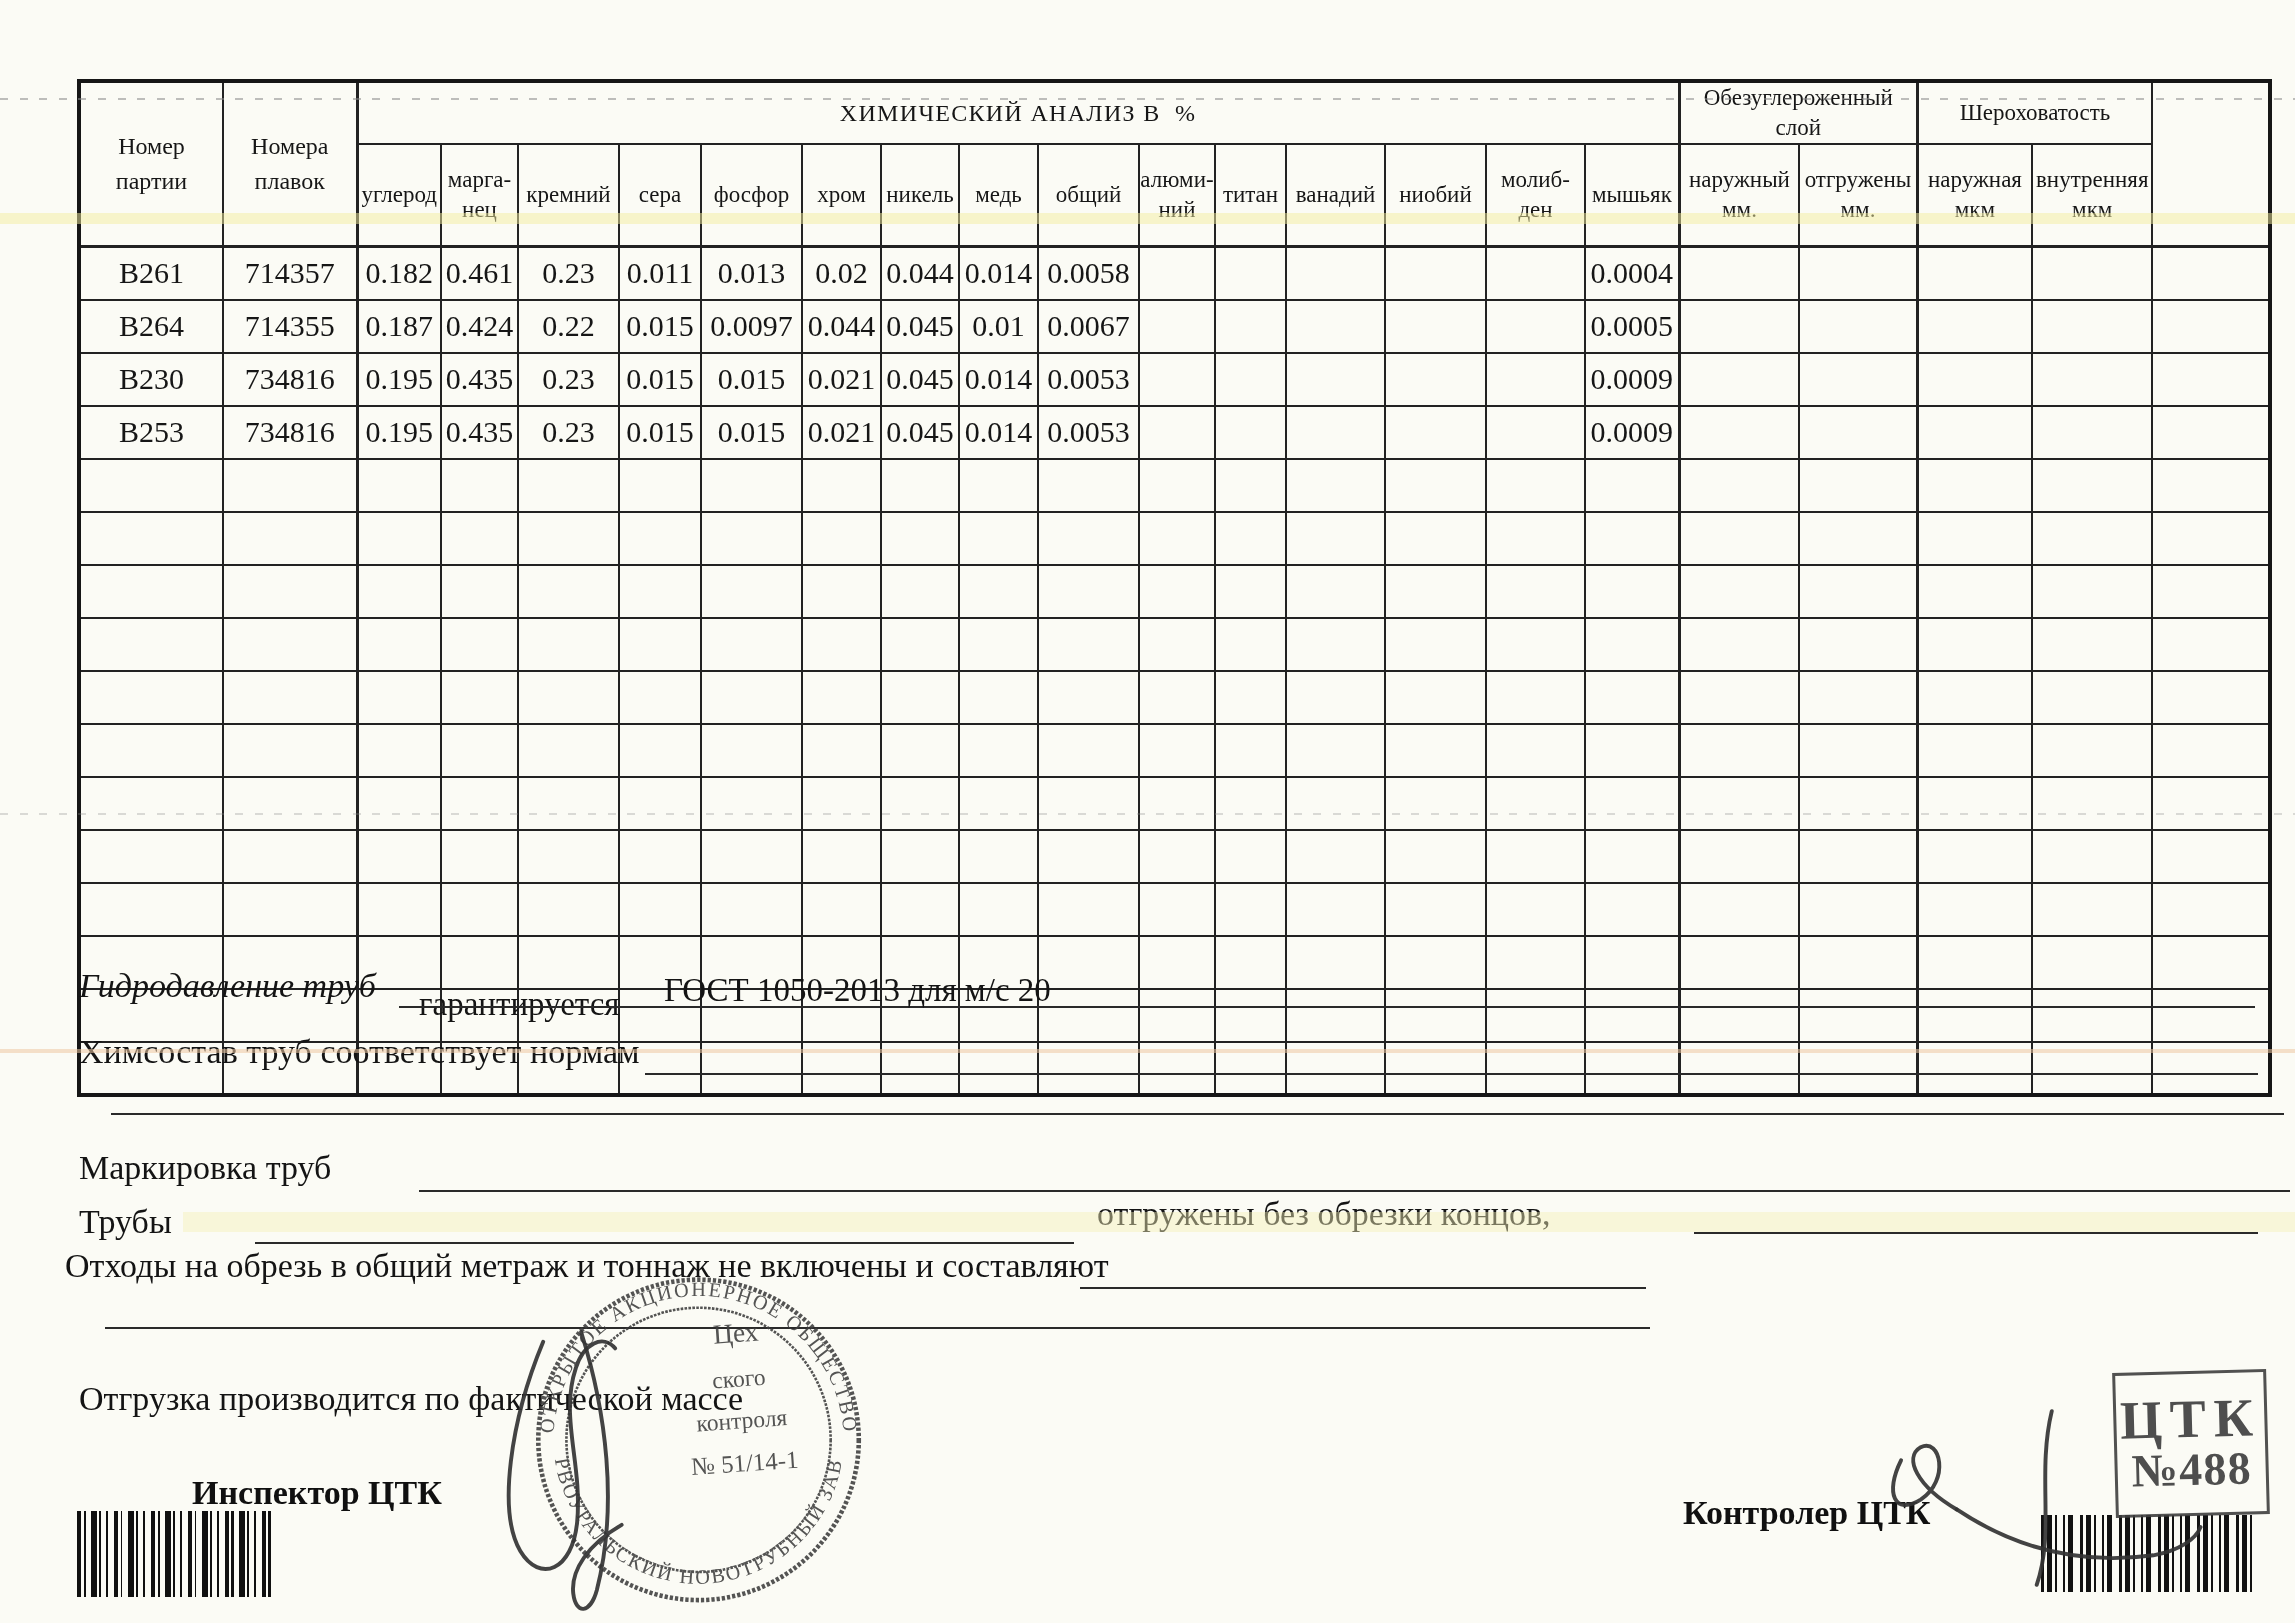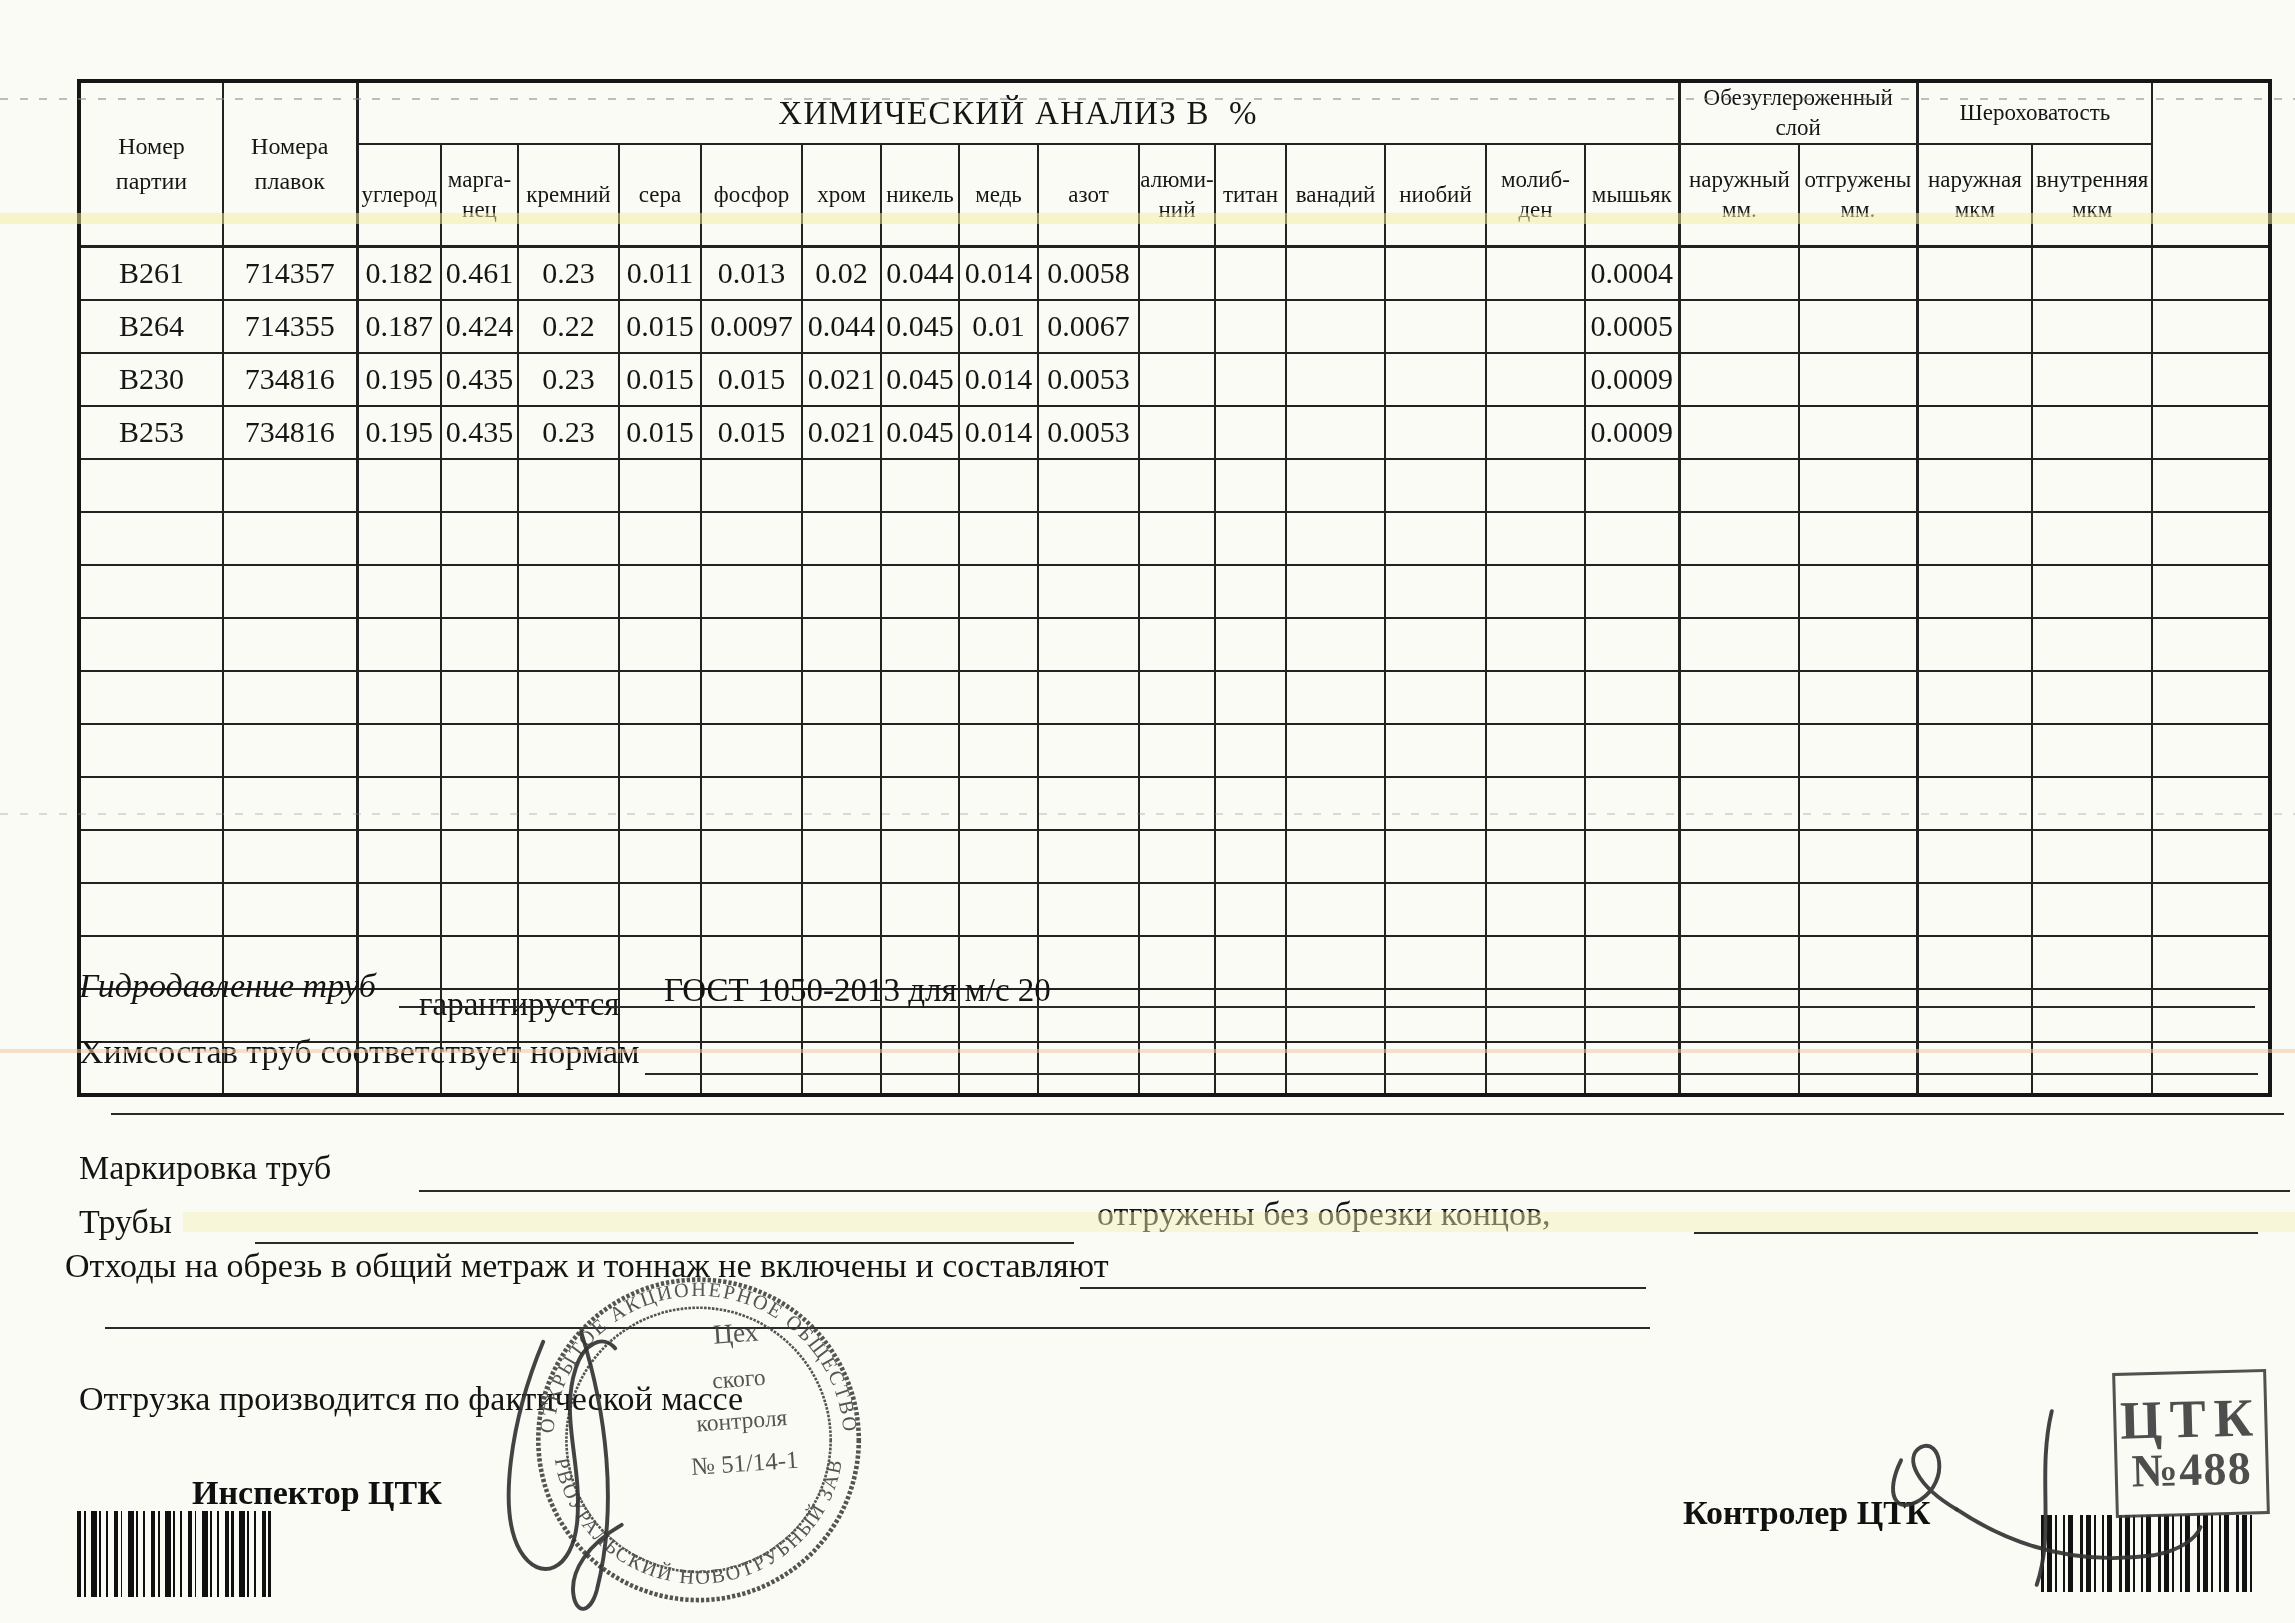--- a/index.html
+++ b/index.html
@@ -17,21 +17,21 @@
     border:2px solid #222;padding:0;margin:0;text-align:center;
     vertical-align:middle;overflow:hidden;font-weight:normal;color:#161616;
   }
   .group-row th{height:60px;}
   .cols-row th{height:100px;border-bottom-width:3.9px;}
   th.span2{border-bottom-width:3.9px;}
   .cert tbody tr{height:53px;}
   .cert tbody td{font-size:30px;}
   .pre{white-space:pre-line;}
   .party-h,.melts-h{font-size:24px;line-height:1.45;}
-  .chem-title{font-size:33px;letter-spacing:1.3px;white-space:pre;}
+  .chem-title{font-size:24px;letter-spacing:1.3px;white-space:pre;}
   .col-h{font-size:23px;line-height:1.3;}
   .group-h{font-size:23px;line-height:1.3;}
   .thickL{border-left-width:3.9px !important;}
   
   .ftext{position:absolute;font-size:34px;white-space:nowrap;color:#141414;}
   .fvalue{position:absolute;font-size:33px;white-space:nowrap;color:#141414;}
   .rule{position:absolute;height:0;border-top:2.6px solid #2a2a2a;}
   .sig-label{position:absolute;font-size:34px;font-weight:bold;white-space:nowrap;color:#101010;}
   
   .barcode{position:absolute;}
@@ -110,21 +110,21 @@
       <tr class="cols-row">
         <th class="col-h pre thickL">углерод</th>
         <th class="col-h pre">марга-
 нец</th>
         <th class="col-h pre">кремний</th>
         <th class="col-h pre">сера</th>
         <th class="col-h pre">фосфор</th>
         <th class="col-h pre">хром</th>
         <th class="col-h pre">никель</th>
         <th class="col-h pre">медь</th>
-        <th class="col-h pre">азот</th>
+        <th class="col-h pre">общий</th>
         <th class="col-h pre">алюми-
 ний</th>
         <th class="col-h pre">титан</th>
         <th class="col-h pre">ванадий</th>
         <th class="col-h pre">ниобий</th>
         <th class="col-h pre">молиб-
 ден</th>
         <th class="col-h pre">мышьяк</th>
         <th class="col-h pre thickL">наружный
 мм.</th>

